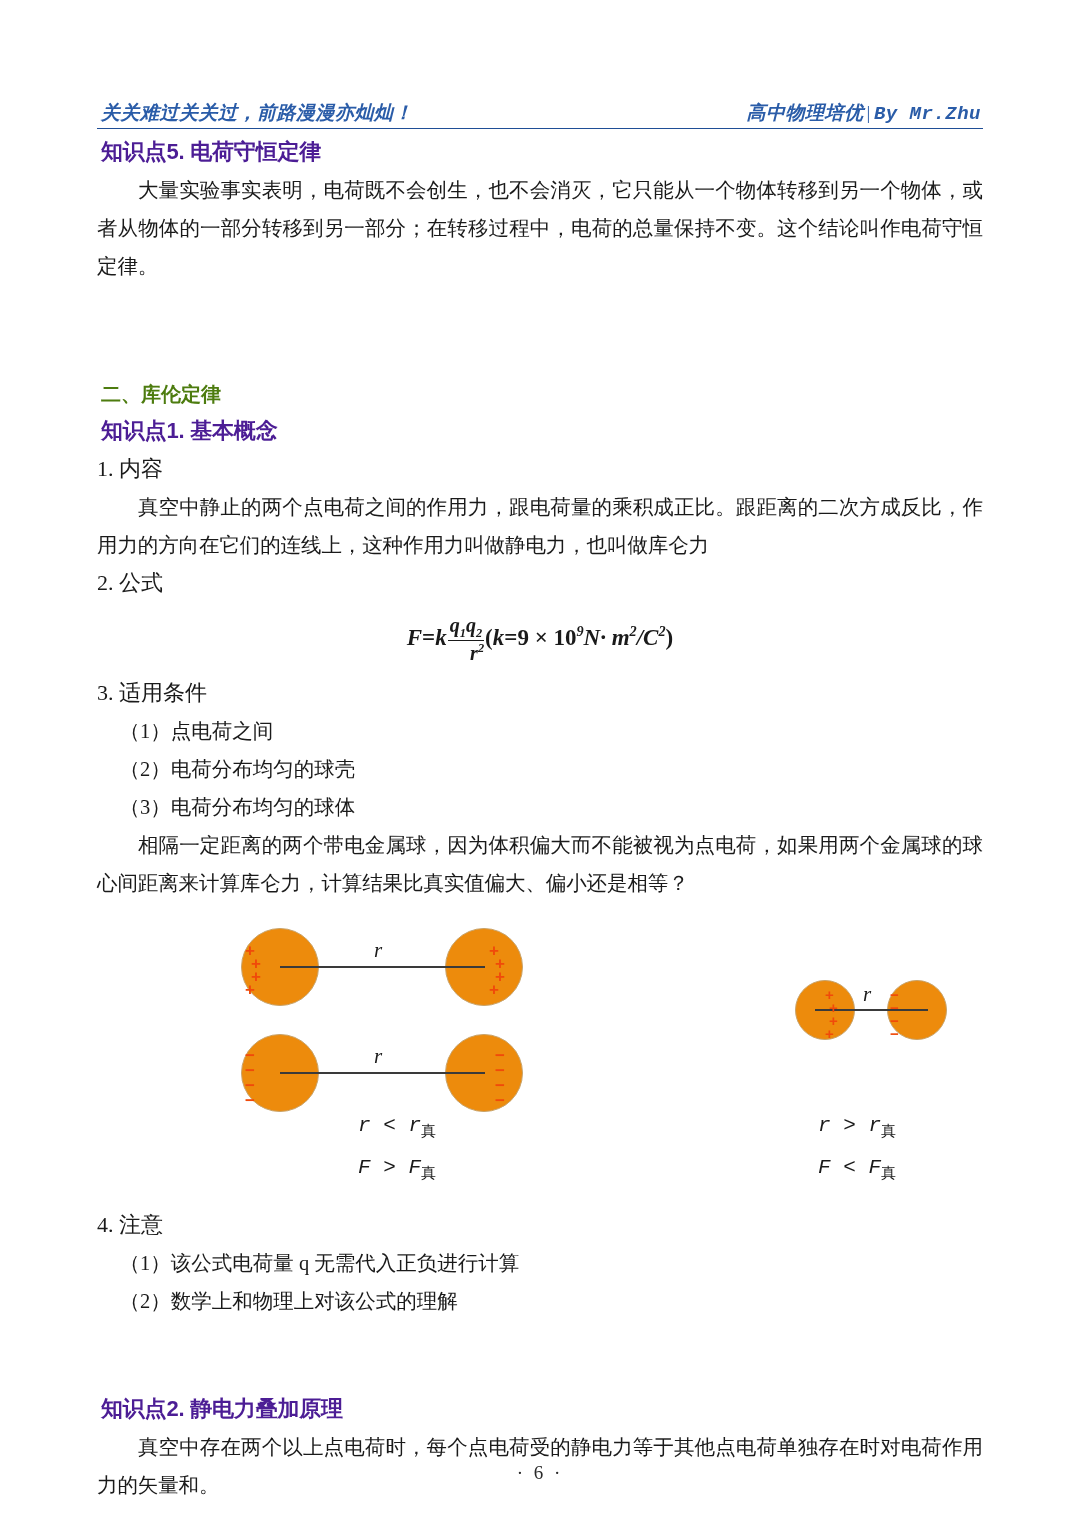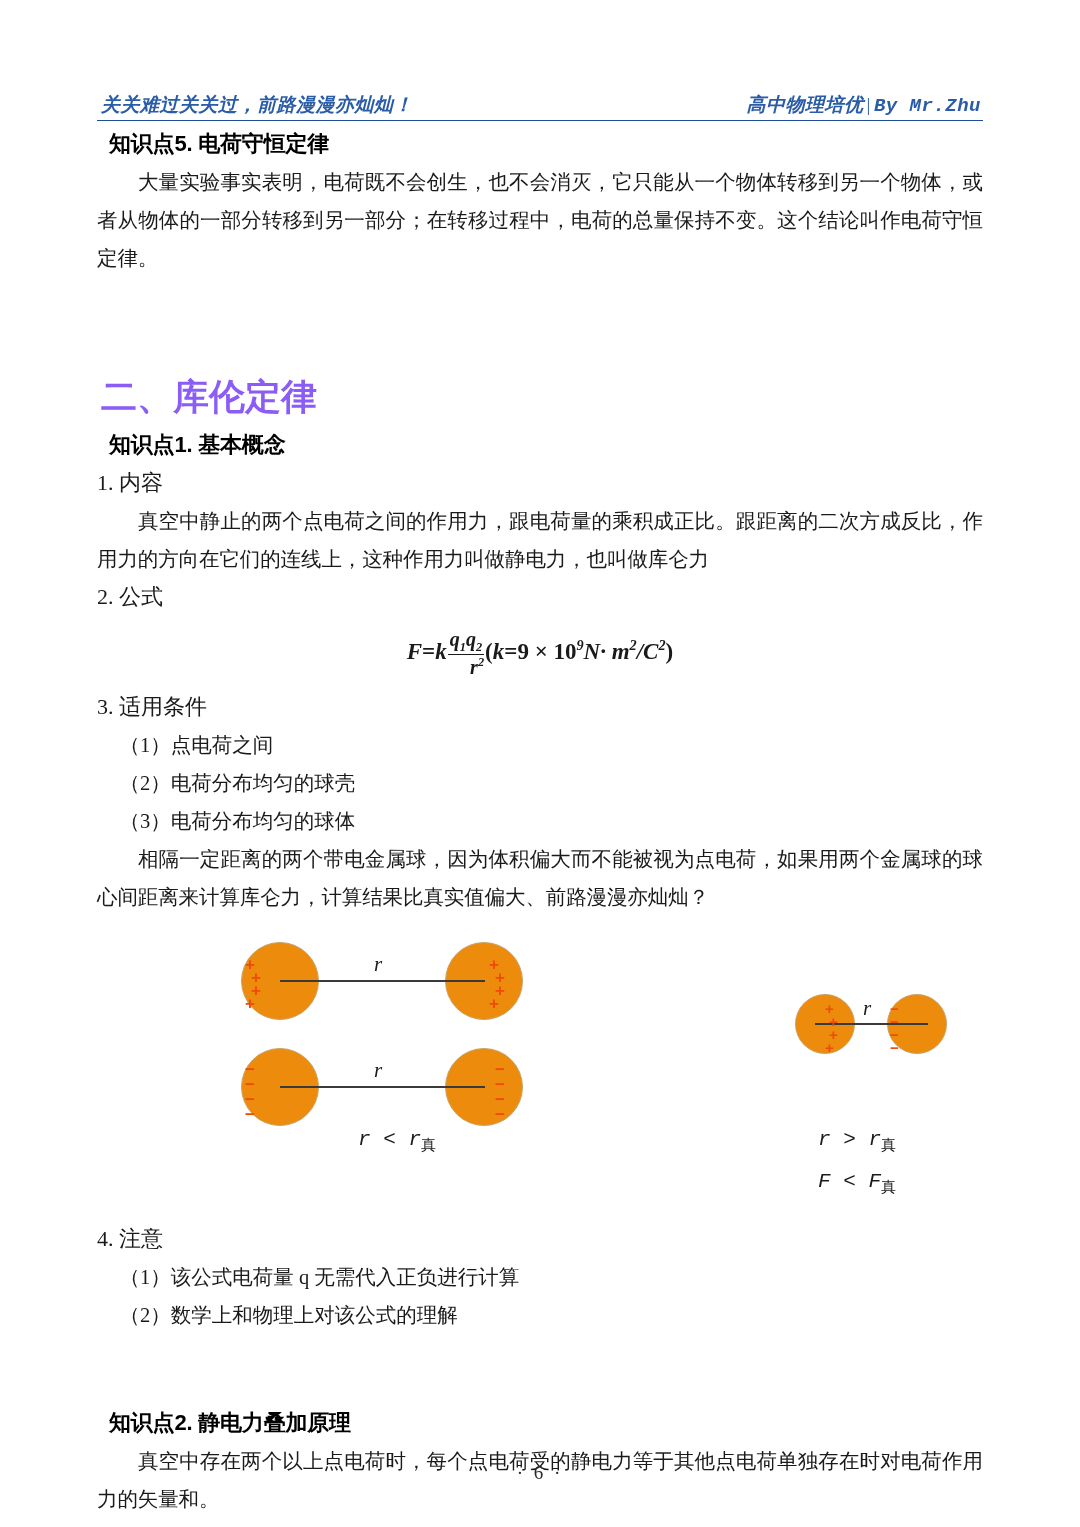--- a/index.html
+++ b/index.html
@@ -20,21 +20,21 @@
     position: absolute;
     left: 0; top: 0;
     width: 1080px;
     height: 1527px;
     background: #fff;
   }
 
   .content {
     position: absolute;
     left: 97px;
-    top: 8px;
+    top: 16px;
     width: 886px;
   }
 
   
   .header-row {
     position: relative;
     height: 40px;
     margin-top: 72px;
     border-bottom: 1.6px solid #1f4e96;
   }
@@ -53,30 +53,30 @@
   .header-left { left: 4px; }
   .header-right { right: 2px; }
   .header-right .sep { padding: 0 3px; font-style: normal; font-weight: normal; }
   .header-right .byline { font-family: Liberation Mono, monospace; font-style: italic; }
 
   
   .kp-heading {
     font-family: "Liberation Sans", "DejaVu Sans", sans-serif;
     font-weight: bold;
     font-size: 22px;
-    color: #000000;
+    color: #4c1d95;
     letter-spacing: -0.2px;
-    margin: 8px 0 4px 12px;
+    margin: 8px 0 4px 4px;
     white-space: nowrap;
   }
   .section-heading {
     font-family: "Liberation Sans", "DejaVu Sans", sans-serif;
     font-weight: bold;
-    font-size: 36px;
-    color: #8b5cf6;
+    font-size: 20px;
+    color: #4d7c0f;
     letter-spacing: 0px;
     margin: 0 0 0 4px;
     white-space: nowrap;
   }
 
   
   .para {
     font-size: 20.5px;
     line-height: 38px;
     text-align: justify;
@@ -227,21 +227,21 @@
     <div class="formula-wrap">
       <span class="formula">
         <span>F</span><span class="upright">=</span><span>k</span><span class="frac"><span class="num">q<sub class="s">1</sub>q<sub class="s">2</sub></span><span class="den">r<sup class="s">2</sup></span></span><span class="upright">(</span><span>k</span><span class="upright">=</span><span class="upright">9 × 10<sup class="s upright">9</sup></span><span>N· m<sup class="s">2</sup>/C<sup class="s">2</sup></span><span class="upright">)</span>
       </span>
     </div>
 
     <p class="plain-line">3. 适用条件</p>
     <p class="list-line">（1）点电荷之间</p>
     <p class="list-line">（2）电荷分布均匀的球壳</p>
     <p class="list-line">（3）电荷分布均匀的球体</p>
-    <p class="para indent">相隔一定距离的两个带电金属球，因为体积偏大而不能被视为点电荷，如果用两个金属球的球心间距离来计算库仑力，计算结果比真实值偏大、前路漫漫亦灿灿？</p>
+    <p class="para indent">相隔一定距离的两个带电金属球，因为体积偏大而不能被视为点电荷，如果用两个金属球的球心间距离来计算库仑力，计算结果比真实值偏大、偏小还是相等？</p>
 
     <div class="diagram-area">
 
       <div class="pair" style="left:140px; top:0px; width:320px; height:100px;">
         <div class="sphere" style="left:4px; top:12px; width:78px; height:78px;"></div>
         <div class="sphere" style="left:208px; top:12px; width:78px; height:78px;"></div>
         <div class="rod" style="left:43px; top:50px; width:205px;"></div>
         <div class="rlabel" style="left:137px; top:22px;">r</div>
         <div class="charges" style="left:8px; top:28px;">
             <span>+</span>
@@ -289,20 +289,21 @@
           </div>
         <div class="charges" style="left:193px; top:20px; line-height:13px; font-size:15px;">
             <span>−</span>
             <span>−</span>
             <span>−</span>
             <span>−</span>
           </div>
       </div>
 
       <div class="cap" style="left:150px; top:198px; width:300px;"><span>r &lt; r</span><span class="cn">真</span></div>
+      <div class="cap" style="left:150px; top:240px; width:300px;"><span>F &gt; F</span><span class="cn">真</span></div>
 
       <div class="cap" style="left:610px; top:198px; width:300px;"><span>r &gt; r</span><span class="cn">真</span></div>
       <div class="cap" style="left:610px; top:240px; width:300px;"><span>F &lt; F</span><span class="cn">真</span></div>
     </div>
 
     <p class="plain-line">4. 注意</p>
     <p class="list-line">（1）该公式电荷量 q 无需代入正负进行计算</p>
     <p class="list-line">（2）数学上和物理上对该公式的理解</p>
 
     <div class="spacer-md"></div>

